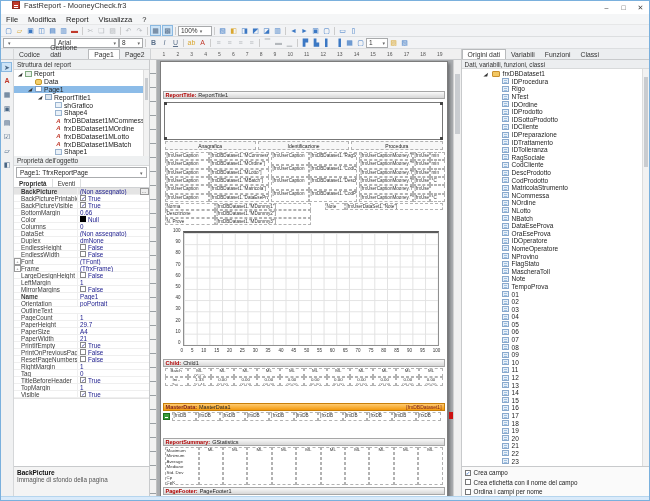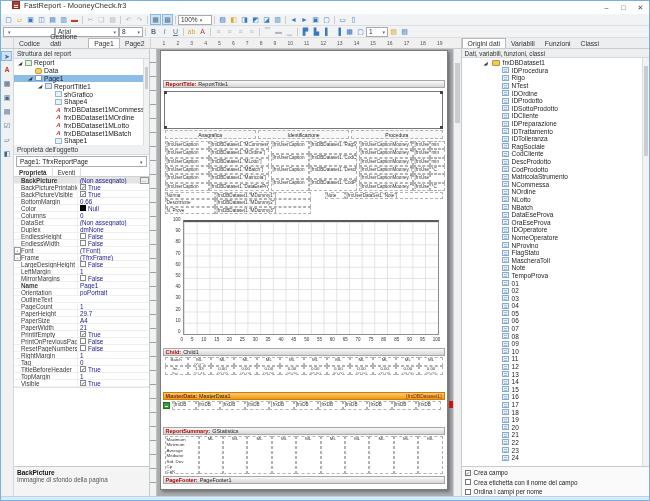--- a/index.html
+++ b/index.html
@@ -140,20 +140,28 @@
     <span class="fricon"></span>
     <span>FastReport - MooneyCheck.fr3</span>
     <span class="wctl">
 
     <span class="wbtn">–</span>
         <span class="wbtn">□</span>
         <span class="wbtn">✕</span>
       </span>
   </div>
 
+  <div class="menubar">
+
+  <span class="mitem">File</span>
+      <span class="mitem">Modifica</span>
+      <span class="mitem">Report</span>
+      <span class="mitem">Visualizza</span>
+      <span class="mitem">?</span>
+    </div>
 
   <div class="tb tb1">
     <span style="display:flex">
         <span class="ti b">▢</span>
         <span class="ti y">▱</span>
         <span class="ti b">▣</span>
         <span class="ti b">◫</span>
         <span class="ti b">▤</span>
         <span class="ti b">▥</span>
         <span class="ti r">▬</span>

